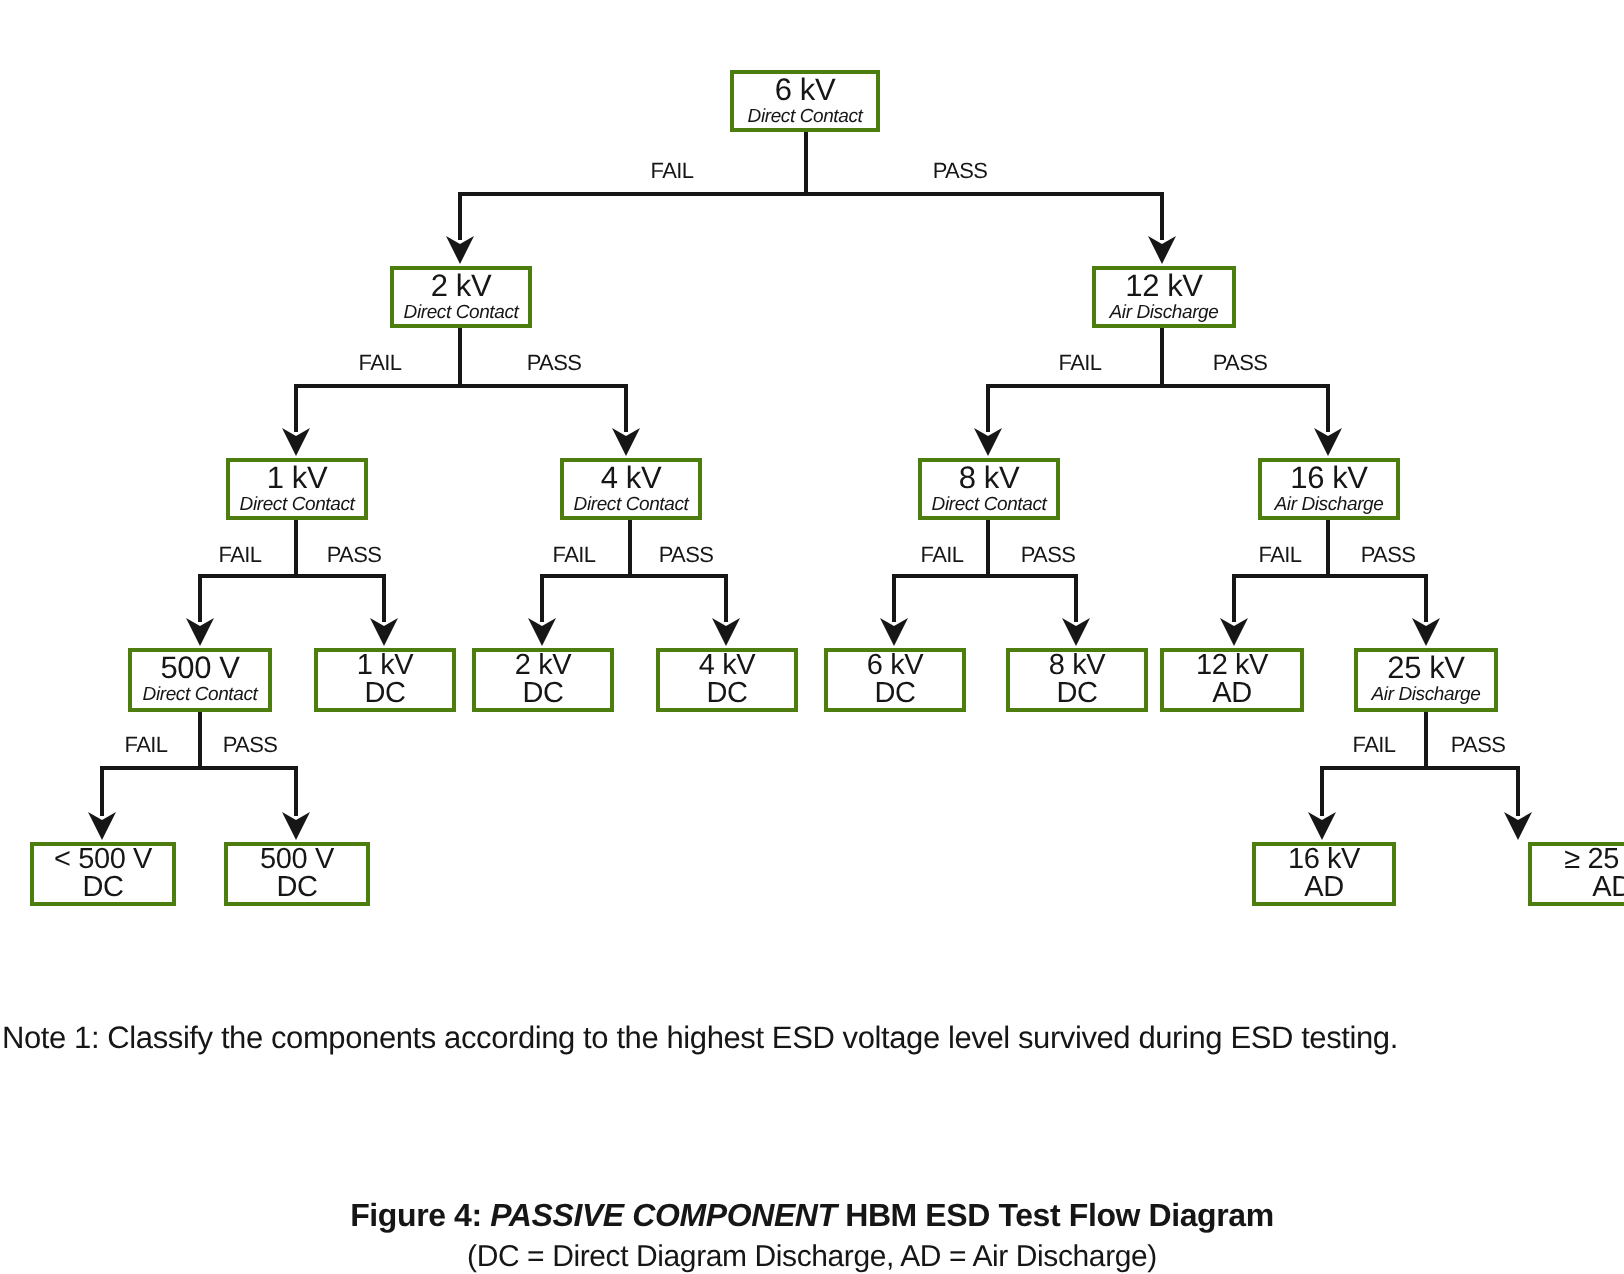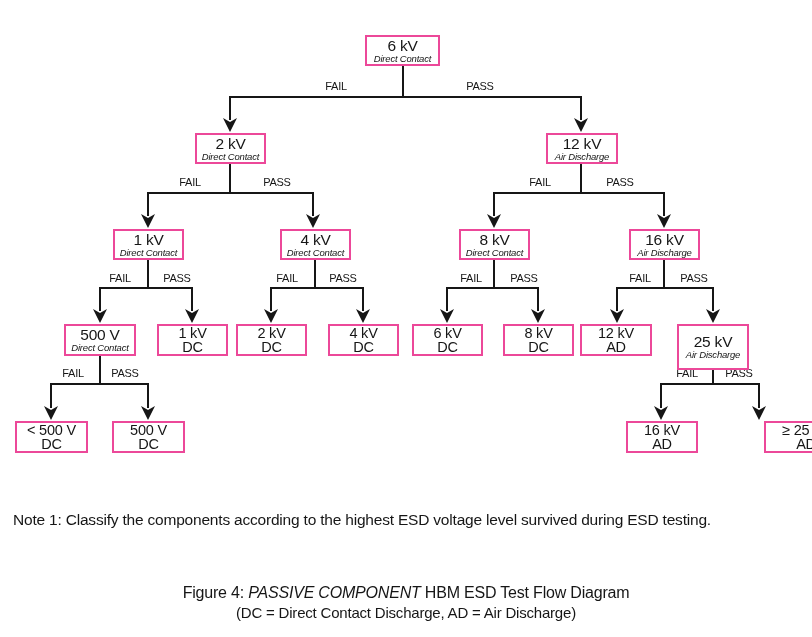--- a/index.html
+++ b/index.html
@@ -13,21 +13,21 @@
     overflow: hidden;
   }
   svg.connectors {
     position: absolute;
     left: 0; top: 0;
     width: 812px; height: 637px;
   }
   .node {
     position: absolute;
     box-sizing: border-box;
-    border: 2px solid #ec4899;
+    border: 2px solid #4d7c0f;
     background: #ffffff;
     display: flex;
     flex-direction: column;
     align-items: center;
     justify-content: center;
     text-align: center;
     z-index: 2;
   }
   .node .val {
     font-size: 15.5px;
@@ -52,37 +52,38 @@
     position: absolute;
     transform: translateX(-50%);
     font-size: 11px;
     line-height: 17px;
     letter-spacing: -0.3px;
     white-space: nowrap;
     z-index: 1;
   }
   .note {
     position: absolute;
-    left: 13px;
+    left: 1px;
     top: 511px;
     font-size: 15.5px;
     letter-spacing: -0.2px;
     white-space: nowrap;
   }
   .caption {
     position: absolute;
     left: 0; right: 0;
     top: 584px;
     text-align: center;
   }
   .caption .line1 {
     font-size: 16px;
-    font-weight: normal;
-    letter-spacing: -0.2px;
-    white-space: nowrap;
+    font-weight: bold;
+    letter-spacing: -0.2px;
+    white-space: nowrap;
+    margin-top: 16px;
   }
   .caption .line1 .em { font-style: italic; }
   .caption .line2 {
     font-size: 15px;
     letter-spacing: -0.2px;
     margin-top: 2px;
     white-space: nowrap;
   }
 </style>
 </head>
@@ -147,21 +148,21 @@
     <span class="sub">Direct Contact</span>
   </div>
   <div class="node" style="left:629px;top:229px;width:71px;height:31px">
     <span class="val">16 kV</span>
     <span class="sub">Air Discharge</span>
   </div>
   <div class="node" style="left:64px;top:324px;width:72px;height:32px">
     <span class="val">500 V</span>
     <span class="sub">Direct Contact</span>
   </div>
-  <div class="node" style="left:677px;top:324px;width:72px;height:46px">
+  <div class="node" style="left:677px;top:324px;width:72px;height:32px">
     <span class="val">25 kV</span>
     <span class="sub">Air Discharge</span>
   </div>
 
   <div class="node leaf" style="left:157px;top:324px;width:71px;height:32px">
     <span class="val">1 kV</span>
     <span class="sub2">DC</span>
   </div>
   <div class="node leaf" style="left:236px;top:324px;width:71px;height:32px">
     <span class="val">2 kV</span>
@@ -220,16 +221,16 @@
   <span class="blabel" style="left:739px;top:365px">PASS</span>
 
   <div class="note">Note 1: Classify the components according to the highest ESD voltage level survived during ESD testing.</div>
 
   <div class="caption">
     <div class="line1">
       <span>Figure 4:</span>
       <span class="em">PASSIVE COMPONENT</span>
       <span>HBM ESD Test Flow Diagram</span>
     </div>
-    <div class="line2">(DC = Direct Contact Discharge, AD = Air Discharge)</div>
+    <div class="line2">(DC = Direct Diagram Discharge, AD = Air Discharge)</div>
   </div>
 
 </div>
 
 </body></html>

